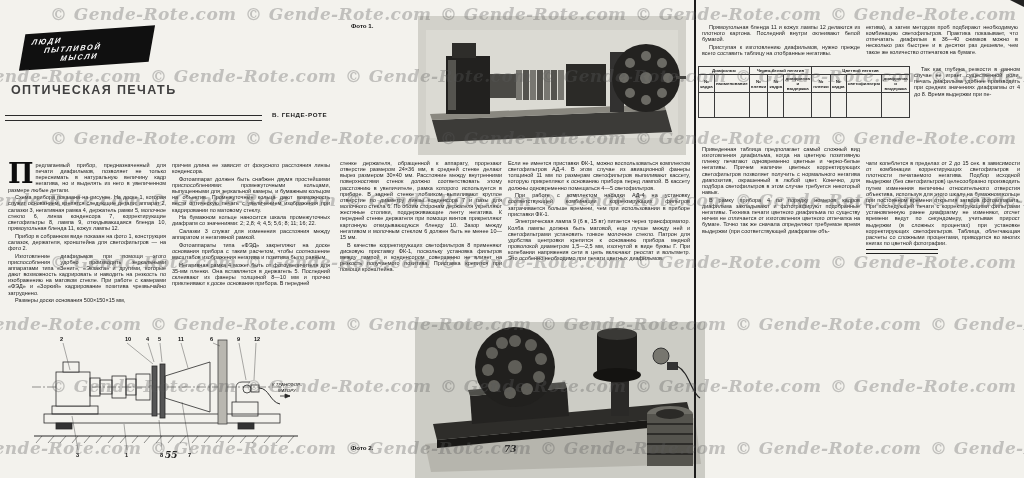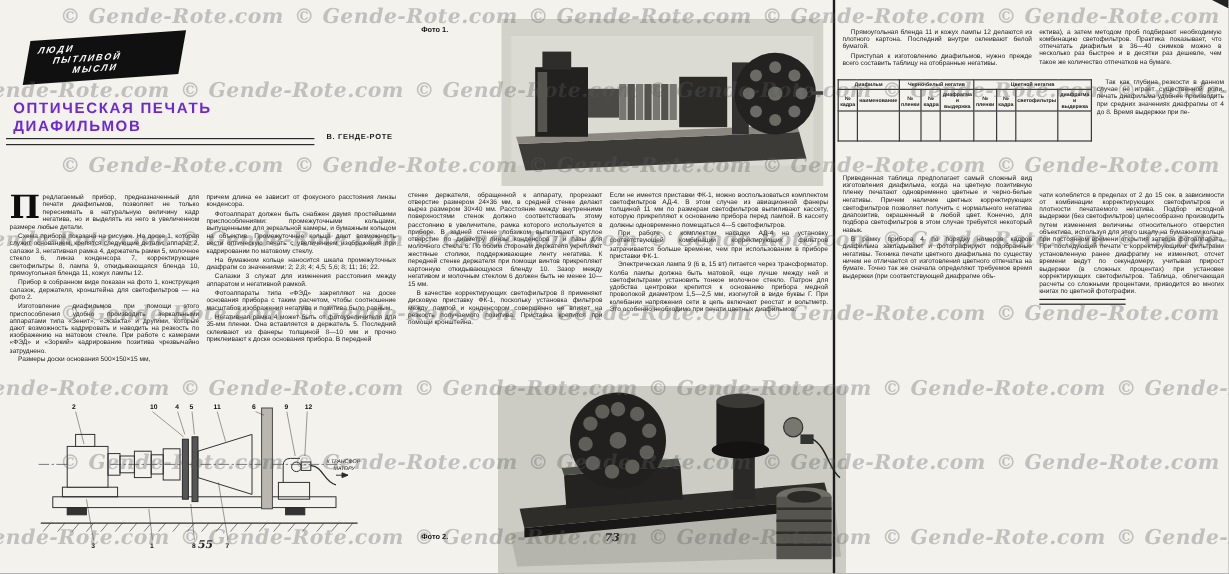--- a/index.html
+++ b/index.html
@@ -5,21 +5,21 @@
   html,body{margin:0;padding:0;background:#888;}
   #stage{position:relative;width:1024px;height:478px;background:#f3f2ed;overflow:hidden;
          font-family:"Liberation Sans",sans-serif;color:#1c1c1c;}
   
   .badge{position:absolute;left:22px;top:30px;background:#101010;color:#fff;
          padding:4px 10px 5px 8px;transform:rotate(-4deg) skewX(-14deg);width:112px;}
   .badge div{font:italic 700 7.5px "Liberation Sans",sans-serif;letter-spacing:1.6px;line-height:9px;white-space:nowrap;}
   .badge .b2{margin-left:14px;}
   .badge .b3{margin-left:32px;}
   .title{position:absolute;left:11px;top:83px;font-weight:700;font-size:12.5px;
-         letter-spacing:1.4px;line-height:15px;color:#6d28d9;}
+         letter-spacing:1.4px;line-height:15px;color:#404040;}
   .rule2{position:absolute;left:5px;top:115px;width:257px;height:4px;
          border-top:1.6px solid #2b2b2b;border-bottom:1.6px solid #2b2b2b;}
   .author{position:absolute;left:272px;top:111px;font-size:6.2px;font-weight:700;letter-spacing:.6px;}
   
   .col{position:absolute;font-size:5.5px;line-height:6.15px;text-align:justify;overflow:hidden;}
   .col p{margin:0 0 1.5px 0;text-indent:7px;}
   .col p.ni{text-indent:0;}
   .dropcap{float:left;font:700 27px/22px "DejaVu Serif",serif;margin:1px 2px 0 0;color:#0d0d0d;}
   
   .photo{position:absolute;background:#d2d1ca;box-shadow:0 0 0 1px #b9b8b1 inset;}
@@ -46,21 +46,20 @@
 <div id="stage">
 
   <div class="badge">
     <div class="b1">ЛЮДИ</div>
     <div class="b2">ПЫТЛИВОЙ</div>
     <div class="b3">МЫСЛИ</div>
   </div>
 
   <div class="title">
     <div>ОПТИЧЕСКАЯ ПЕЧАТЬ</div>
-    <div>ДИАФИЛЬМОВ</div>
   </div>
   <div class="rule2"></div>
   <div class="author">В. ГЕНДЕ-РОТЕ</div>
 
   <div class="caption" style="left:351px;top:22px;">Фото 1.</div>
   <div class="photo" style="left:418px;top:16px;width:268px;height:139px;">
     <svg width="268" height="139" viewBox="0 0 268 139">
       <rect x="0" y="0" width="268" height="139" fill="#d2d1ca"></rect>
       <rect x="8" y="14" width="252" height="108" fill="#dbdad3"></rect>
       <polygon points="14,104 248,94 254,116 20,126" fill="#3c3b38"></polygon>

